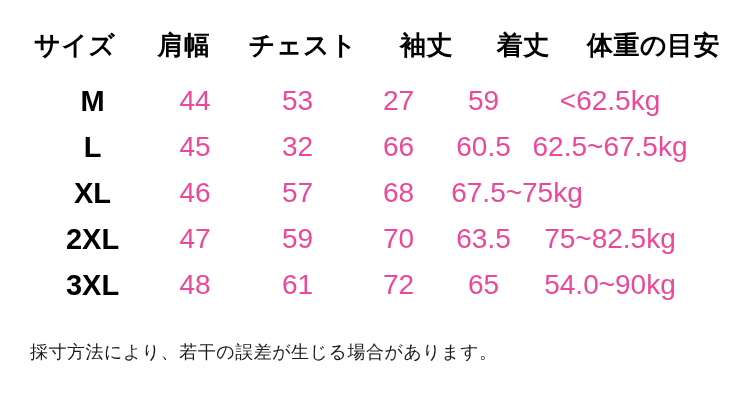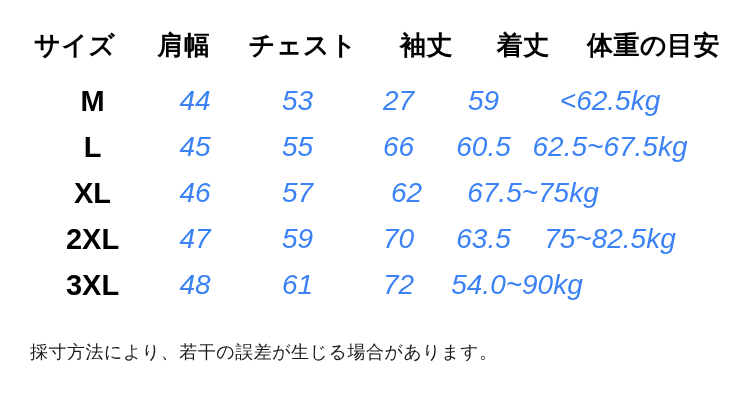--- a/index.html
+++ b/index.html
@@ -45,22 +45,21 @@
     letter-spacing: 0.5px;
   }
   .size-label {
     font-weight: 700;
     font-size: 29px;
     color: #000000;
   }
   .num {
     font-size: 28px;
     font-weight: 300;
-    color: #3b82f6;
-    font-style: italic;
+    color: #ec4899;
   }
   .disclaimer {
     margin-top: 32px;
     width: 680px;
     text-align: left;
     font-size: 18px;
     color: #1a1a1a;
     letter-spacing: 0.5px;
   }
 </style>
@@ -83,46 +82,47 @@
     <div class="cell c2 num">44</div>
     <div class="cell c3 num">53</div>
     <div class="cell c4 num">27</div>
     <div class="cell c5 num">59</div>
     <div class="cell c6 num">&lt;62.5kg</div>
   </div>
 
   <div class="row">
     <div class="cell c1 size-label">L</div>
     <div class="cell c2 num">45</div>
-    <div class="cell c3 num">55</div>
+    <div class="cell c3 num">32</div>
     <div class="cell c4 num">66</div>
     <div class="cell c5 num">60.5</div>
     <div class="cell c6 num">62.5~67.5kg</div>
   </div>
 
   <div class="row">
     <div class="cell c1 size-label">XL</div>
     <div class="cell c2 num">46</div>
     <div class="cell c3 num">57</div>
-    <div class="cell c5 num">62</div>
+    <div class="cell c4 num">68</div>
     <div class="cell c6 num">67.5~75kg</div>
   </div>
 
   <div class="row">
     <div class="cell c1 size-label">2XL</div>
     <div class="cell c2 num">47</div>
     <div class="cell c3 num">59</div>
     <div class="cell c4 num">70</div>
     <div class="cell c5 num">63.5</div>
     <div class="cell c6 num">75~82.5kg</div>
   </div>
 
   <div class="row">
     <div class="cell c1 size-label">3XL</div>
     <div class="cell c2 num">48</div>
     <div class="cell c3 num">61</div>
     <div class="cell c4 num">72</div>
+    <div class="cell c5 num">65</div>
     <div class="cell c6 num">54.0~90kg</div>
   </div>
 
   <div class="disclaimer">採寸方法により、若干の誤差が生じる場合があります。</div>
 
 </div>
 
 </body></html>

